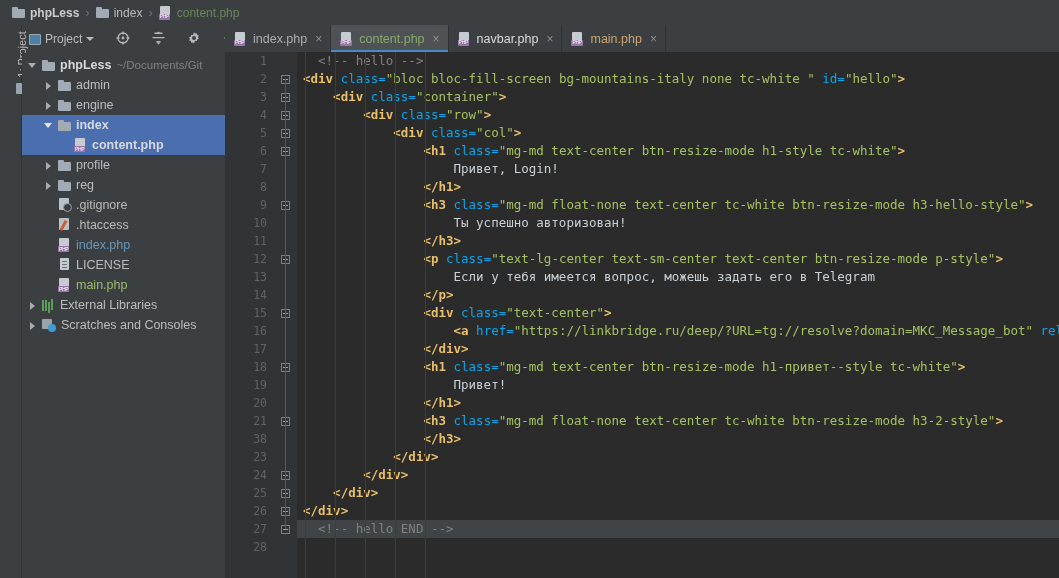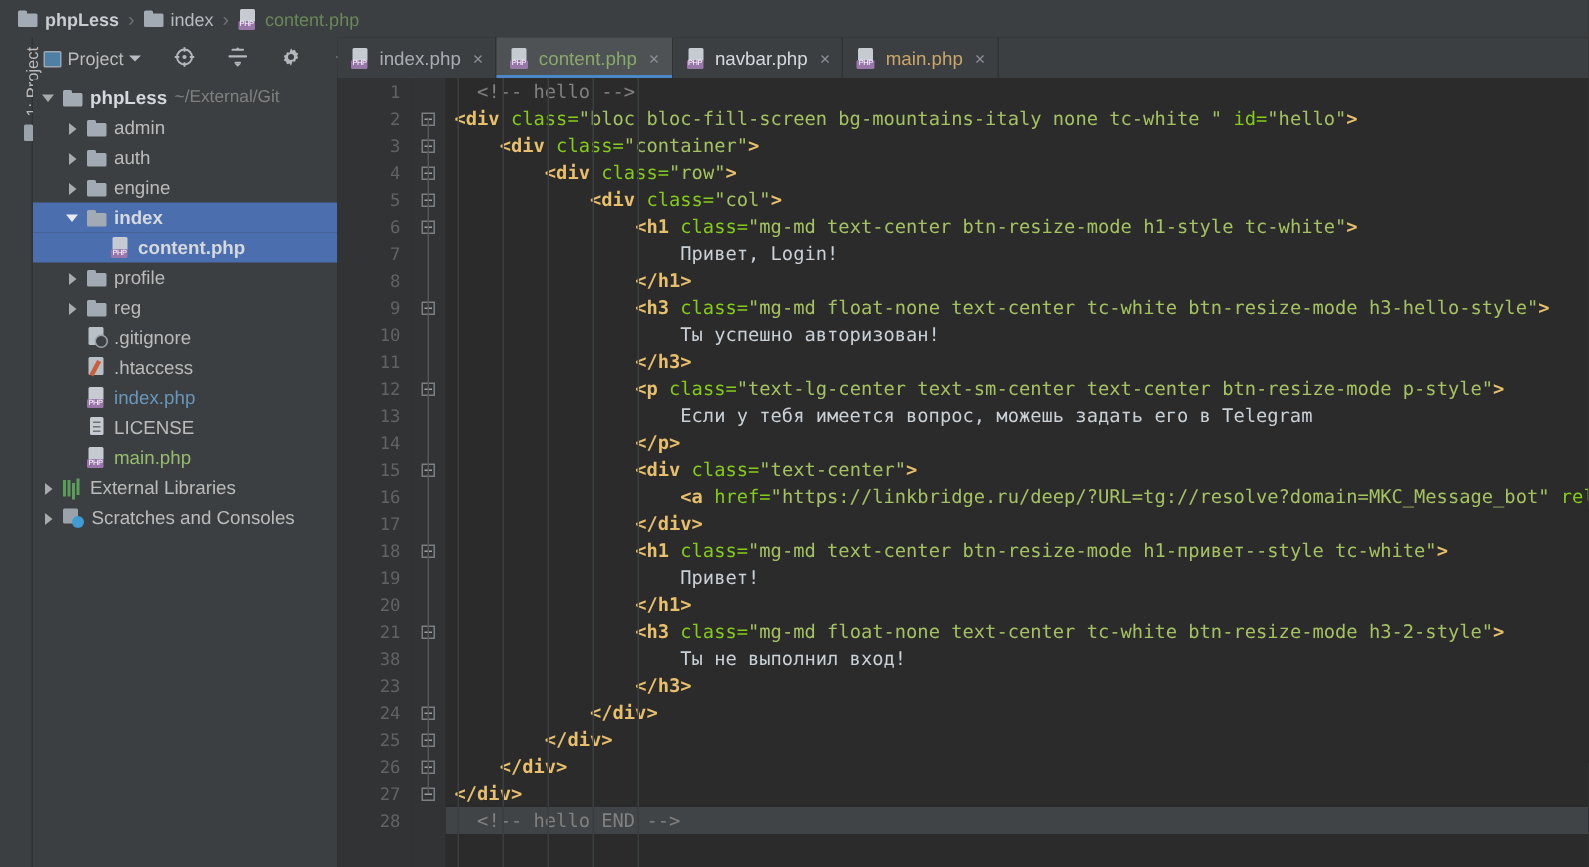--- a/index.html
+++ b/index.html
@@ -124,21 +124,21 @@
   .foldbox{ position:absolute; left:6px; top:5px; width:9px; height:9px;
     border:1px solid #7b7f82; background:#313335;}
   .foldbox:after{content:"";position:absolute;left:1px;top:3px;width:5px;height:1px;background:#9aa0a4;}
   .foldline{ position:absolute; left:10px; top:0; bottom:0; width:1px; background:#55585a;}
 
   .cline{ height:18px; line-height:18px; white-space:pre;
     font-family:"DejaVu Sans Mono", monospace; font-size:12.5px; color:#a9b7c6;
     padding-left:6px; }
   .cline.cur{ background:#414446; }
   .tok-tag{color:#e8bf6a;font-weight:bold;}
-  .tok-attr{color:#84cc16;}
+  .tok-attr{color:#0ea5e9;}
   .tok-val{color:#a5c261;}
   .tok-txt{color:#c9d0d6;margin-top:12px;}
   .tok-com{color:#808080;}
   .indentguide{position:absolute;top:0;bottom:0;width:1px;background:#3b3e40;}
 </style>
 </head>
 <body>
 
 <div id="breadcrumb">
     <div class="crumb bold">
@@ -197,31 +197,26 @@
         <svg width="14" height="14" viewBox="0 0 14 14">
             <path d="M2 7h10" stroke="#b2b8bd" stroke-width="1.5" stroke-linecap="round"></path>
           </svg>
       </span>
     </div>
     <div id="ptree">
         <div class="trow" style="padding-left: 6px;">
           <span class="arrow d"></span>
           <span class="ico-folder"></span>
           <span class="tlabel bold">phpLess</span>
-          <span class="tpath">~/External/Git</span>
+          <span class="tpath">~/Documents/Git</span>
         </div>
         <div class="trow" style="padding-left: 22px; text-align: center;">
           <span class="arrow r"></span>
           <span class="ico-folder"></span>
           <span class="tlabel">admin</span>
-        </div>
-        <div class="trow" style="padding-left: 22px;">
-          <span class="arrow r"></span>
-          <span class="ico-folder"></span>
-          <span class="tlabel">auth</span>
         </div>
         <div class="trow" style="padding-left: 22px;">
           <span class="arrow r"></span>
           <span class="ico-folder"></span>
           <span class="tlabel">engine</span>
         </div>
         <div class="trow sel" style="padding-left: 22px;">
           <span class="arrow d"></span>
           <span class="ico-folder"></span>
           <span class="tlabel bold">index</span>
@@ -412,21 +407,20 @@
           <div class="cline"><span class="tok-txt">                </span><span class="tok-tag">&lt;p</span><span class="tok-attr"> class=</span><span class="tok-val">"text-lg-center text-sm-center text-center btn-resize-mode p-style"</span><span class="tok-tag">&gt;</span></div>
           <div class="cline"><span class="tok-txt">                    </span><span class="tok-txt">Если у тебя имеется вопрос, можешь задать его в Telegram</span></div>
           <div class="cline"><span class="tok-txt">                </span><span class="tok-tag">&lt;/p&gt;</span></div>
           <div class="cline"><span class="tok-txt">                </span><span class="tok-tag">&lt;div</span><span class="tok-attr"> class=</span><span class="tok-val">"text-center"</span><span class="tok-tag">&gt;</span></div>
           <div class="cline"><span class="tok-txt">                    </span><span class="tok-tag">&lt;a</span><span class="tok-attr"> href=</span><span class="tok-val">"https://linkbridge.ru/deep/?URL=tg://resolve?domain=MKC_Message_bot"</span><span class="tok-attr"> rel=</span></div>
           <div class="cline"><span class="tok-txt">                </span><span class="tok-tag">&lt;/div&gt;</span></div>
           <div class="cline"><span class="tok-txt">                </span><span class="tok-tag">&lt;h1</span><span class="tok-attr"> class=</span><span class="tok-val">"mg-md text-center btn-resize-mode h1-привет--style tc-white"</span><span class="tok-tag">&gt;</span></div>
           <div class="cline"><span class="tok-txt">                    </span><span class="tok-txt">Привет!</span></div>
           <div class="cline"><span class="tok-txt">                </span><span class="tok-tag">&lt;/h1&gt;</span></div>
           <div class="cline"><span class="tok-txt">                </span><span class="tok-tag">&lt;h3</span><span class="tok-attr"> class=</span><span class="tok-val">"mg-md float-none text-center tc-white btn-resize-mode h3-2-style"</span><span class="tok-tag">&gt;</span></div>
-          <div class="cline"><span class="tok-txt">                    </span><span class="tok-txt">Ты не выполнил вход!</span></div>
           <div class="cline"><span class="tok-txt">                </span><span class="tok-tag">&lt;/h3&gt;</span></div>
           <div class="cline"><span class="tok-txt">            </span><span class="tok-tag">&lt;/div&gt;</span></div>
           <div class="cline"><span class="tok-txt">        </span><span class="tok-tag">&lt;/div&gt;</span></div>
           <div class="cline"><span class="tok-txt">    </span><span class="tok-tag">&lt;/div&gt;</span></div>
           <div class="cline"><span class="tok-txt"></span><span class="tok-tag">&lt;/div&gt;</span></div>
           <div class="cline cur"><span class="tok-txt">  </span><span class="tok-com">&lt;!-- hello END --&gt;</span></div>
         </div>
     </div>
   </div>
 </div>

